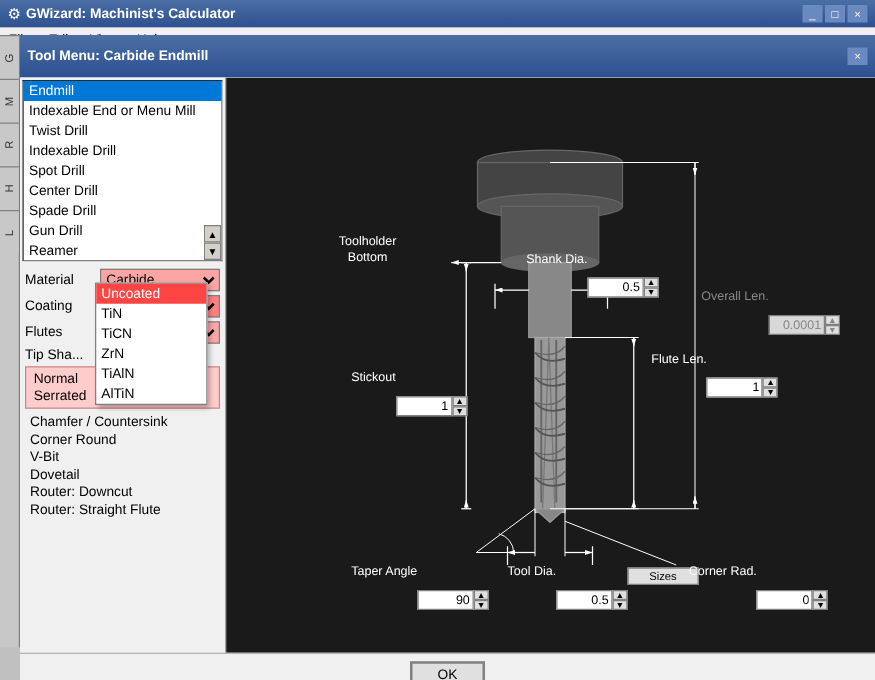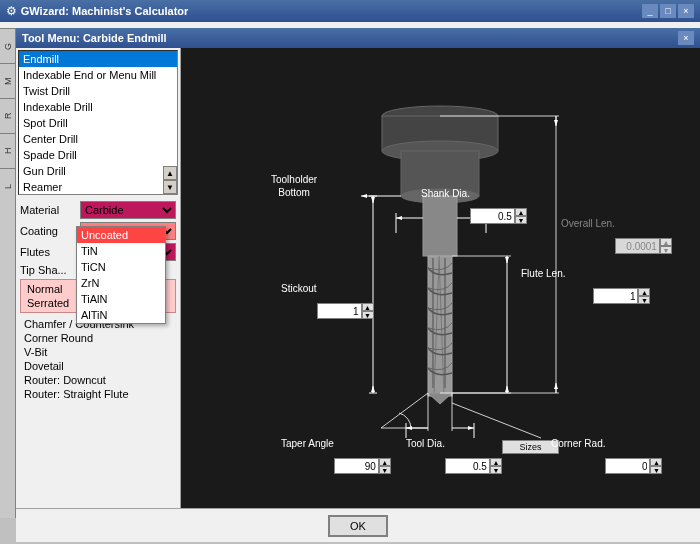--- a/index.html
+++ b/index.html
@@ -72,21 +72,21 @@
     }
 
     
     .dialog-title-bar {
       background: linear-gradient(to bottom, #4a6fa5, #2e5090);
       color: white;
       padding: 3px 6px;
       display: flex;
       align-items: center;
       justify-content: space-between;
-      height: 20px;
+      height: 34px;
     }
     .dialog-title { font-size: 11px; font-weight: bold; }
 
     
     .dialog-content {
       display: flex;
       height: 460px;
     }
 
     
@@ -132,21 +132,21 @@
     }
     .form-label {
       width: 60px;
       font-size: 11px;
     }
     .form-combo {
       flex: 1;
       height: 18px;
       font-size: 11px;
       border: 1px solid #808080;
-      background: #be185d;
+      background: #fca5a5;
     }
     .form-combo-red {
       background: #ff8080;
     }
 
     
     .dropdown-popup {
       position: absolute;
       left: 68px;
       top: 197px;
@@ -500,21 +500,21 @@
         <span class="field-label" style="position:relative;color:white;font-size:10px;margin-bottom:2px;">Stickout</span>
         <div class="spin-field">
           <input class="spin-input" type="text" value="1" style="">
           <div class="spin-btn-group">
             <button class="spin-btn">▲</button>
             <button class="spin-btn">▼</button>
           </div>
         </div>
       </div>
 
-      <div class="field-container" style="position:absolute;top:220px;left:340px;gap:28px;">
+      <div class="field-container" style="position:absolute;top:220px;left:340px;">
         <span class="field-label" style="position:relative;color:white;font-size:10px;margin-bottom:2px;">Flute Len.</span>
         <div class="spin-field">
           <input class="spin-input" type="text" value="1" style="">
           <div class="spin-btn-group">
             <button class="spin-btn">▲</button>
             <button class="spin-btn">▼</button>
           </div>
         </div>
       </div>
 

